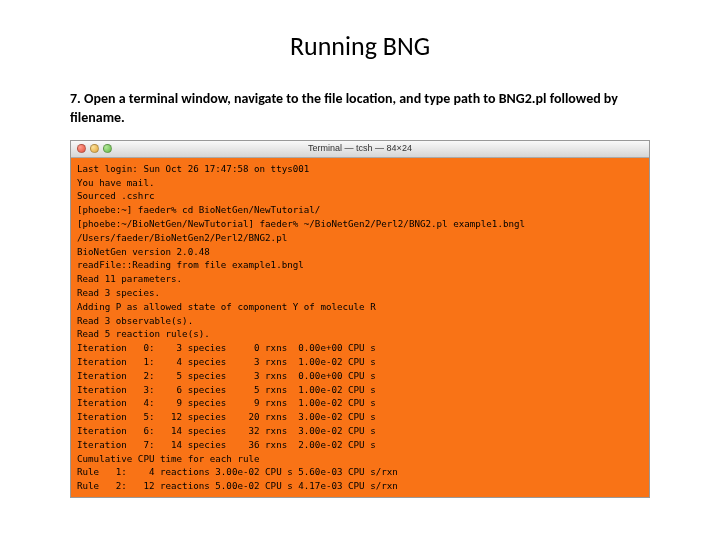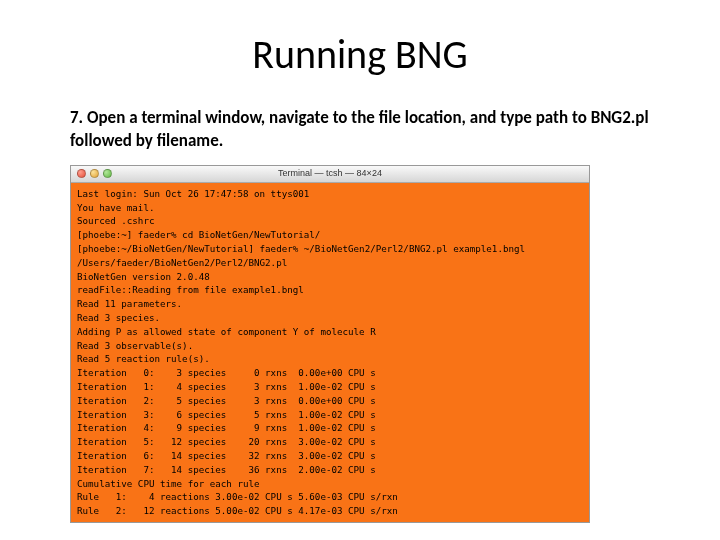--- a/index.html
+++ b/index.html
@@ -10,35 +10,35 @@
     font-family: Calibri, Arial, sans-serif;
     position: relative;
   }
   .slide {
     width: 100%;
     height: 100%;
     padding: 30px 0 0 0;
   }
   .title {
     text-align: center;
-    font-size: 40px;
+    font-size: 26px;
     font-weight: 400;
     color: #000;
     margin-bottom: 28px;
   }
   .instruction {
-    font-size: 17px;
+    font-size: 14px;
     font-weight: 700;
     color: #000;
     margin: 0 70px 12px 70px;
     line-height: 1.35;
   }
   .terminal-window {
     margin: 0 70px;
-    width: 520px;
+    width: 580px;
     border: 1px solid #999;
     background: #f2f2f2;
     font-family: Monaco, "Andale Mono", monospace;
     font-size: 9.2px;
     color: #000;
     line-height: 1.5;
     overflow: hidden;
   }
   .titlebar {
     display: flex;

